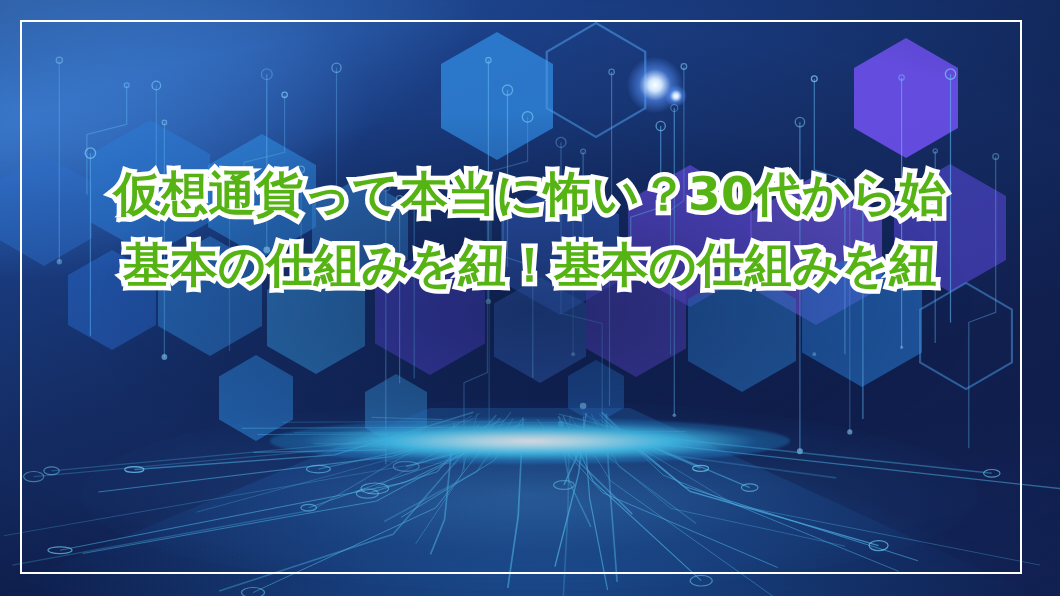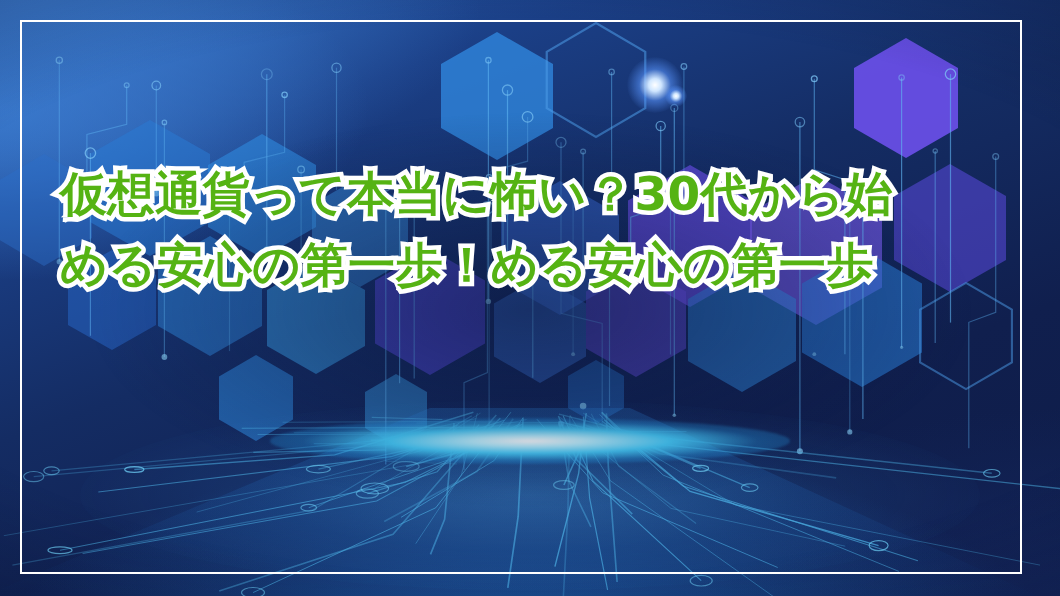--- a/index.html
+++ b/index.html
@@ -100,21 +100,22 @@
     box-sizing: border-box;
     pointer-events: none;
   }
 
   
   .title-wrap {
     position: absolute;
     left: 0;
     right: 0;
     top: 158px;
-    padding: 0 60px;
+    text-align: center;
+    padding: 0 83px;
     box-sizing: border-box;
   }
   .title-line {
     display: block;
     font-family: "DejaVu Sans", "Liberation Sans", sans-serif;
     font-weight: 700;
     font-size: 47px;
     line-height: 71px;
     letter-spacing: 0.5px;
     color: #55b313;
@@ -350,16 +351,16 @@
       <div class="board-streak" style="top:62px;"></div>
     </div>
 
     <div class="bg-vignette"></div>
   </div>
 
   <div class="frame"></div>
 
   <div class="title-wrap">
     <span class="title-line">仮想通貨って本当に怖い？30代から始</span>
-    <span class="title-line">める安心の第一歩！める安心の第一歩</span>
+    <span class="title-line">基本の仕組みを紐！基本の仕組みを紐</span>
   </div>
 
 </div>
 
 </body></html>

